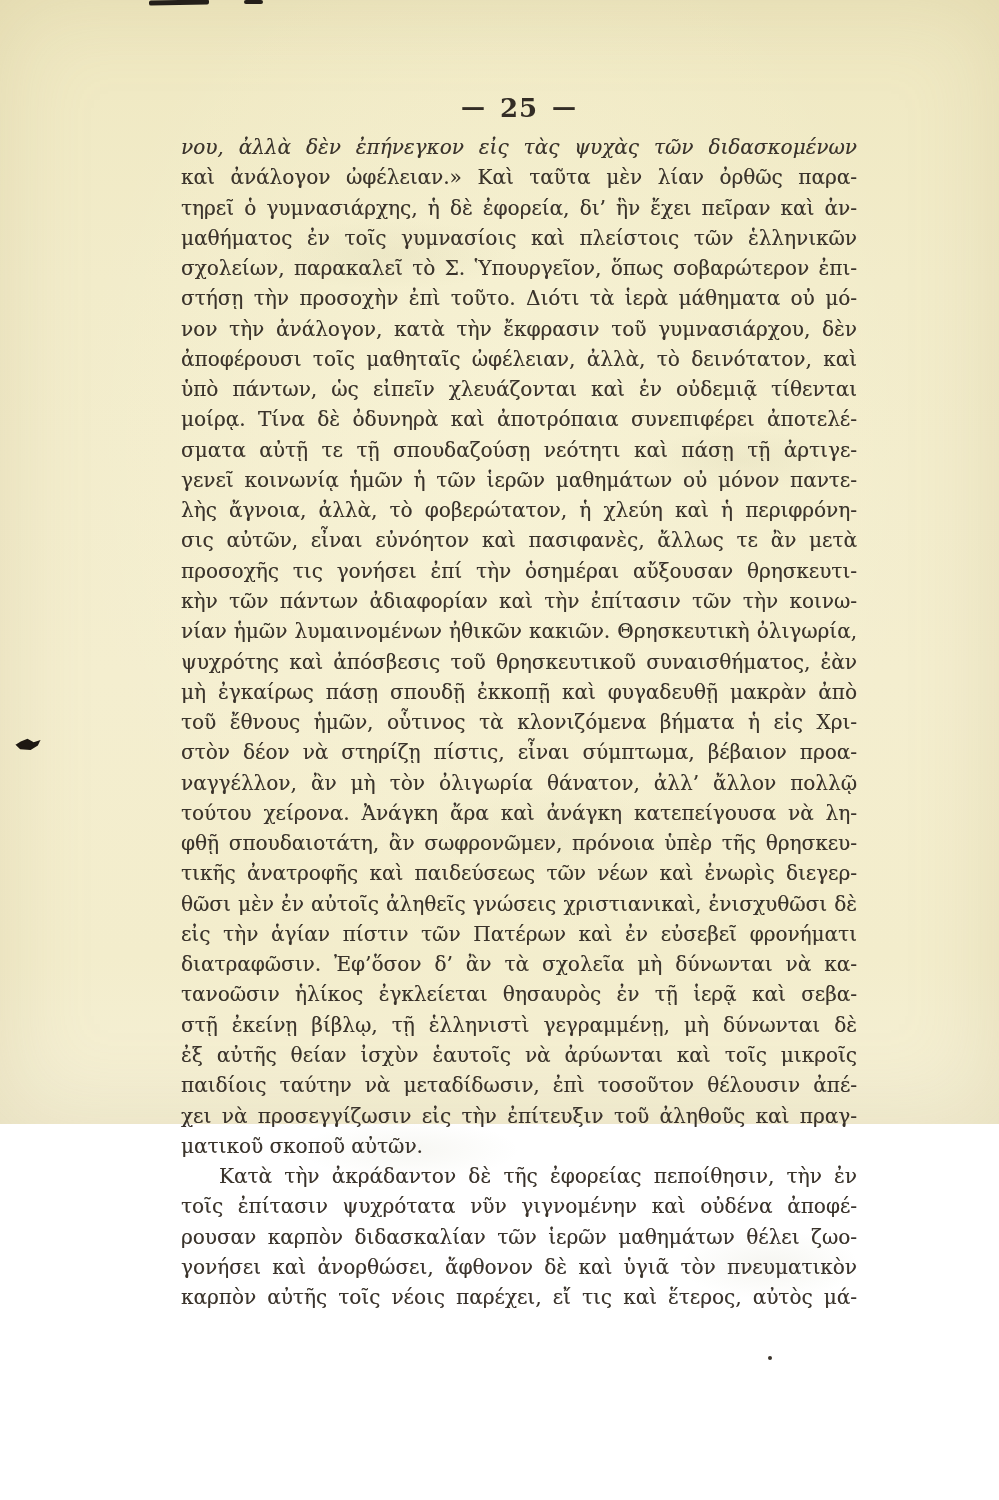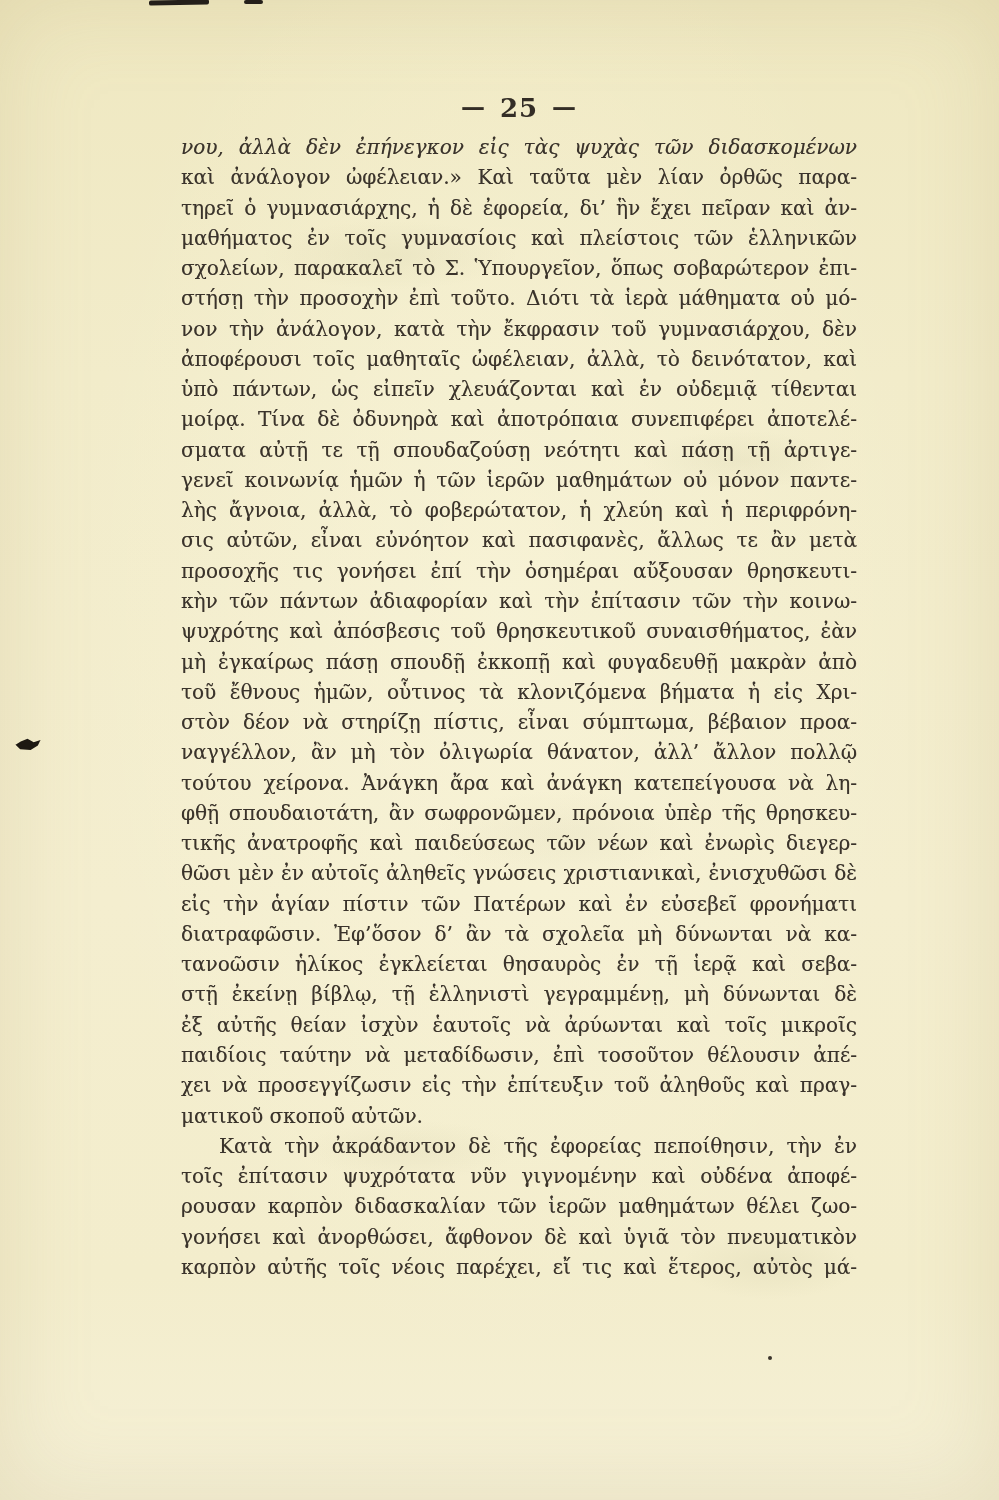--- a/index.html
+++ b/index.html
@@ -3,21 +3,21 @@
 <meta charset="utf-8">
 <style>
   html, body { margin: 0; padding: 0; }
   body {
     width: 999px; height: 1500px;
     overflow: hidden;
     font-family: "DejaVu Serif", "Liberation Serif", serif;
   }
   .sheet {
     position: relative;
-    width: 999px; height: 1500px;
+    width: 999px; height: 1124px;
     background:
       radial-gradient(ellipse at 50% 40%, rgba(255,252,230,0.35) 0%, rgba(255,252,230,0) 60%),
       linear-gradient(180deg, #efe8c1 0%, #f2ecca 25%, #f4eecf 60%, #f3edcc 85%, #f5f0d6 100%);
     box-shadow: inset 0 0 90px rgba(176,160,104,0.22);
     color: #3a332b;
   }
   .stain { position: absolute; pointer-events: none; }
   .running-head {
     position: absolute;
     left: 181px; top: 92px; width: 676px;
@@ -91,20 +91,21 @@
     <div class="line">νον τὴν ἀνάλογον, κατὰ τὴν ἔκφρασιν τοῦ γυμνασιάρχου, δὲν</div>
     <div class="line">ἀποφέρουσι τοῖς μαθηταῖς ὠφέλειαν, ἀλλὰ, τὸ δεινότατον, καὶ</div>
     <div class="line">ὑπὸ πάντων, ὡς εἰπεῖν χλευάζονται καὶ ἐν οὐδεμιᾷ τίθενται</div>
     <div class="line">μοίρᾳ. Τίνα δὲ ὀδυνηρὰ καὶ ἀποτρόπαια συνεπιφέρει ἀποτελέ-</div>
     <div class="line">σματα αὐτῇ τε τῇ σπουδαζούσῃ νεότητι καὶ πάσῃ τῇ ἀρτιγε-</div>
     <div class="line">γενεῖ κοινωνίᾳ ἡμῶν ἡ τῶν ἱερῶν μαθημάτων οὐ μόνον παντε-</div>
     <div class="line">λὴς ἄγνοια, ἀλλὰ, τὸ φοβερώτατον, ἡ χλεύη καὶ ἡ περιφρόνη-</div>
     <div class="line">σις αὐτῶν, εἶναι εὐνόητον καὶ πασιφανὲς, ἄλλως τε ἂν μετὰ</div>
     <div class="line">προσοχῆς τις γονήσει ἐπί τὴν ὁσημέραι αὔξουσαν θρησκευτι-</div>
     <div class="line">κὴν τῶν πάντων ἀδιαφορίαν καὶ τὴν ἐπίτασιν τῶν τὴν κοινω-</div>
+    <div class="line">νίαν ἡμῶν λυμαινομένων ἠθικῶν κακιῶν. Θρησκευτικὴ ὀλιγωρία,</div>
     <div class="line">ψυχρότης καὶ ἀπόσβεσις τοῦ θρησκευτικοῦ συναισθήματος, ἐὰν</div>
     <div class="line">μὴ ἐγκαίρως πάσῃ σπουδῇ ἐκκοπῇ καὶ φυγαδευθῇ μακρὰν ἀπὸ</div>
     <div class="line">τοῦ ἔθνους ἡμῶν, οὗτινος τὰ κλονιζόμενα βήματα ἡ εἰς Χρι-</div>
     <div class="line">στὸν δέον νὰ στηρίζῃ πίστις, εἶναι σύμπτωμα, βέβαιον προα-</div>
     <div class="line">ναγγέλλον, ἂν μὴ τὸν ὀλιγωρία θάνατον, ἀλλ’ ἄλλον πολλῷ</div>
     <div class="line">τούτου χείρονα. Ἀνάγκη ἄρα καὶ ἀνάγκη κατεπείγουσα νὰ λη-</div>
     <div class="line">φθῇ σπουδαιοτάτη, ἂν σωφρονῶμεν, πρόνοια ὑπὲρ τῆς θρησκευ-</div>
     <div class="line">τικῆς ἀνατροφῆς καὶ παιδεύσεως τῶν νέων καὶ ἐνωρὶς διεγερ-</div>
     <div class="line">θῶσι μὲν ἐν αὐτοῖς ἀληθεῖς γνώσεις χριστιανικαὶ, ἐνισχυθῶσι δὲ</div>
     <div class="line">εἰς τὴν ἁγίαν πίστιν τῶν Πατέρων καὶ ἐν εὐσεβεῖ φρονήματι</div>

